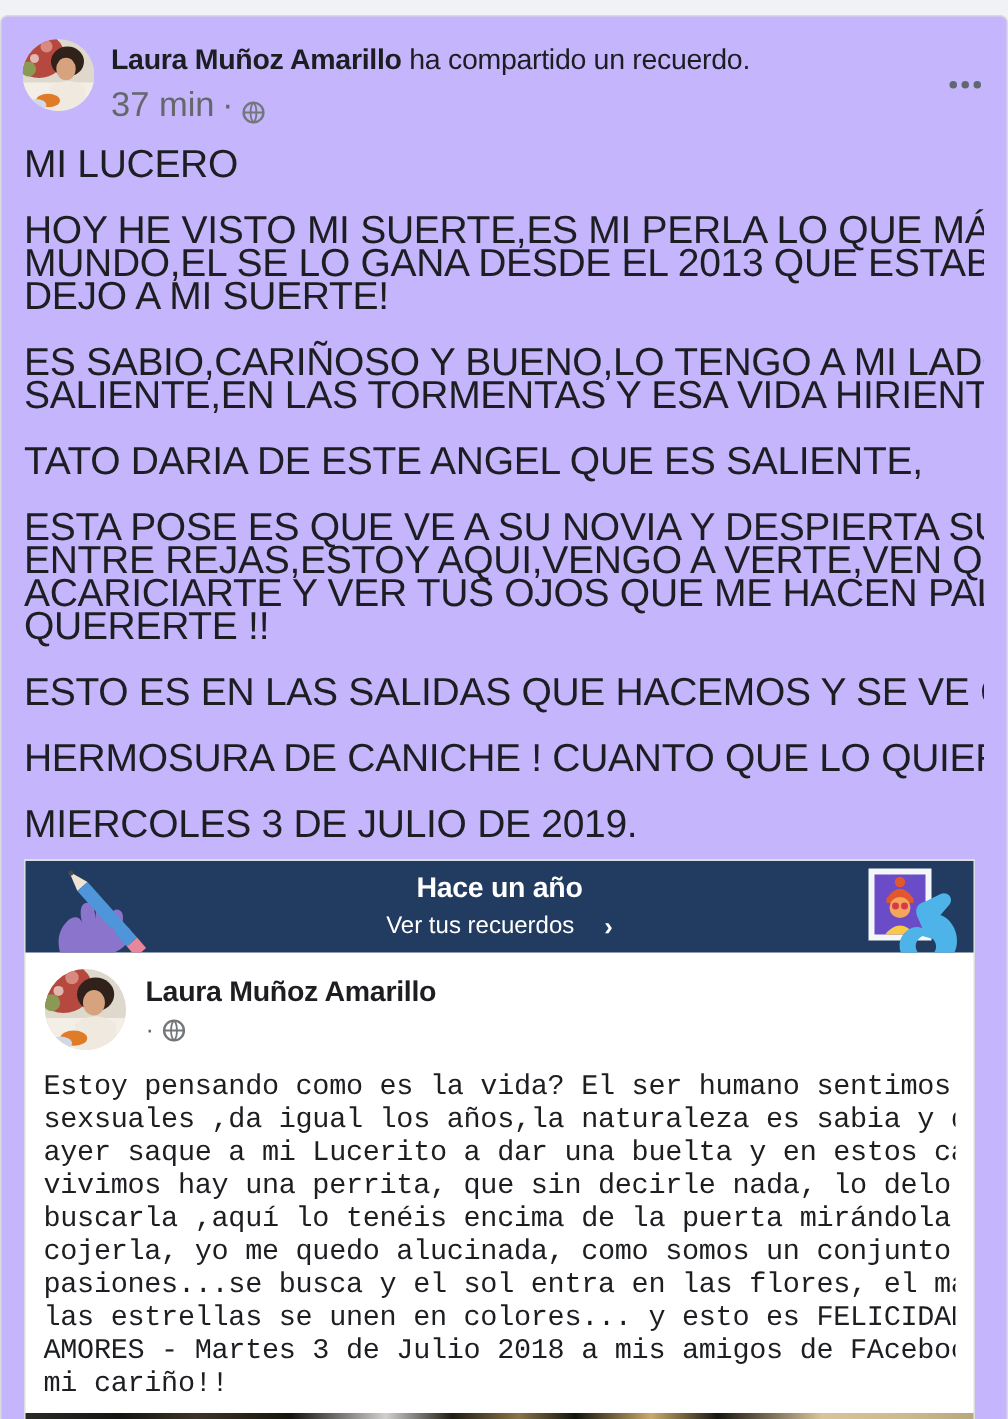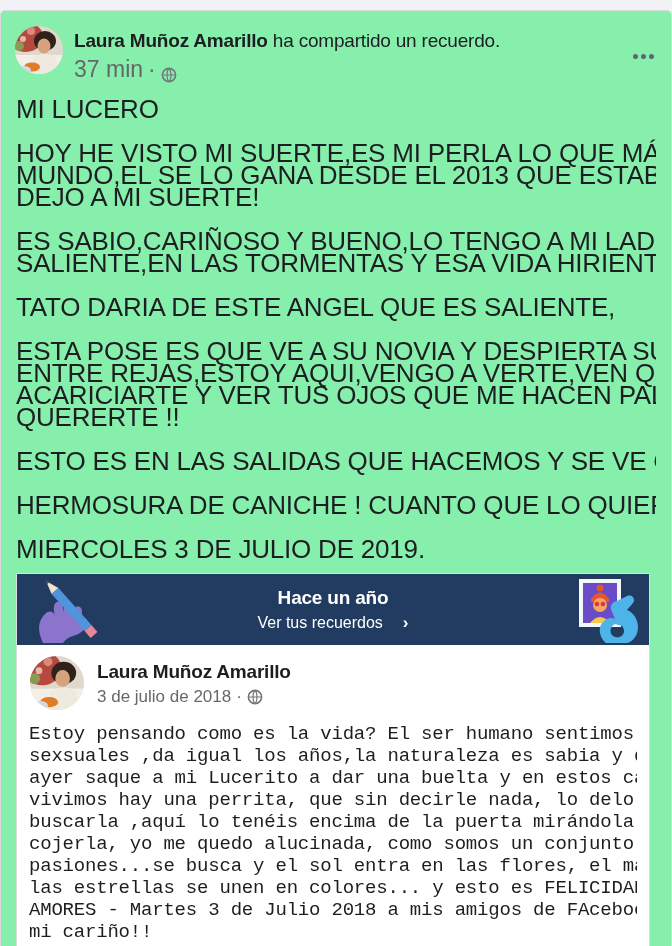--- a/index.html
+++ b/index.html
@@ -6,42 +6,42 @@
   html,body { width:672px; height:946px; overflow:hidden; }
   .screen {
     width:672px; height:946px; overflow:hidden; position:relative;
     background:#f0f2f5;
     font-family:"Liberation Sans","DejaVu Sans",sans-serif;
     color:#1c1e21;
   }
   .card {
     position:absolute; top:10px; left:0;
     width:672px; height:936px;
-    background:#86efac;
+    background:#c4b5fd;
     border:1px solid #d8dade; border-bottom:none;
     border-radius:5px 5px 0 0;
   }
   .post-header { display:flex; padding:15px 15px 0 14px; }
   .avatar { width:48px; height:48px; border-radius:50%; overflow:hidden; flex:0 0 48px; }
   .avatar svg { display:block; }
   .header-info { margin-left:11px; flex:1; min-width:0; }
   .name-line { font-size:19px; line-height:23px; margin-top:3px; letter-spacing:-0.2px; }
   .name-line b { font-weight:bold; }
   .meta-line { display:flex; align-items:flex-end; gap:5px; margin-top:4px;
                font-size:23px; color:#65676b; }
   .menu-btn { margin-left:auto; padding:10px 2px 6px 10px; display:flex; gap:3px; align-items:center; cursor:pointer; }
   .menu-btn i { width:5px; height:5px; border-radius:50%; background:#606770; display:block; }
   .post-text {
     margin:15px 15px 0 15px;
     font-size:26px; line-height:22px; letter-spacing:-0.2px;
     white-space:pre; overflow:hidden;
   }
   .memory { margin:13px 21px 0 15px; border:1px solid #dadde1; background:#fff; }
   .banner {
-    height:71px; background:#223b61; position:relative; overflow:hidden;
+    height:61px; background:#223b61; position:relative; overflow:hidden;
     display:flex; flex-direction:column; align-items:center; justify-content:center; gap:5px;
   }
   .banner-title { color:#fff; font-weight:bold; font-size:19px; letter-spacing:-0.2px; z-index:2; }
   .banner-link { color:#fff; font-size:16px; z-index:2; display:flex; align-items:center; gap:20px; cursor:pointer; }
   .banner-link .chev { font-weight:bold; font-size:17px; line-height:16px; }
   .banner-art { position:absolute; top:0; z-index:1; }
   .banner-art.left { left:8px; }
   .banner-art.right { right:2px; }
   .inner-header { display:flex; padding:11px 12px 0 13px; }
   .avatar.lg { width:54px; height:54px; flex:0 0 54px; }
@@ -165,21 +165,20 @@
             <ellipse cx="30" cy="15" rx="11" ry="10" fill="#30211a"></ellipse>
             <ellipse cx="29" cy="20" rx="6.5" ry="7.5" fill="#d7a37e"></ellipse>
             <path d="M18 32 Q30 24 42 32 L42 48 L18 48 Z" fill="#efe9df"></path>
             <ellipse cx="17" cy="41" rx="8" ry="4.5" fill="#e07b28"></ellipse>
             <ellipse cx="9" cy="44" rx="7" ry="4" fill="#cfd9e8"></ellipse>
           </svg>
         </div>
         <div class="inner-info">
           <div class="inner-name">Laura Muñoz Amarillo</div>
           <div class="inner-meta">
-            <span>3 de julio de 2018</span>
             <span>·</span>
             <svg class="globe-svg" width="16" height="16" viewBox="0 0 16 16">
               <circle cx="8" cy="8" r="6.6" fill="none" stroke="#73767b" stroke-width="1.6"></circle>
               <path d="M1.6 8 H14.4 M8 1.5 C5.4 3.6 5.4 12.4 8 14.5 M8 1.5 C10.6 3.6 10.6 12.4 8 14.5" fill="none" stroke="#73767b" stroke-width="1.2"></path>
             </svg>
           </div>
         </div>
       </div>
 
       <div class="inner-text">Estoy pensando como es la vida? El ser humano sentimos pasiones

